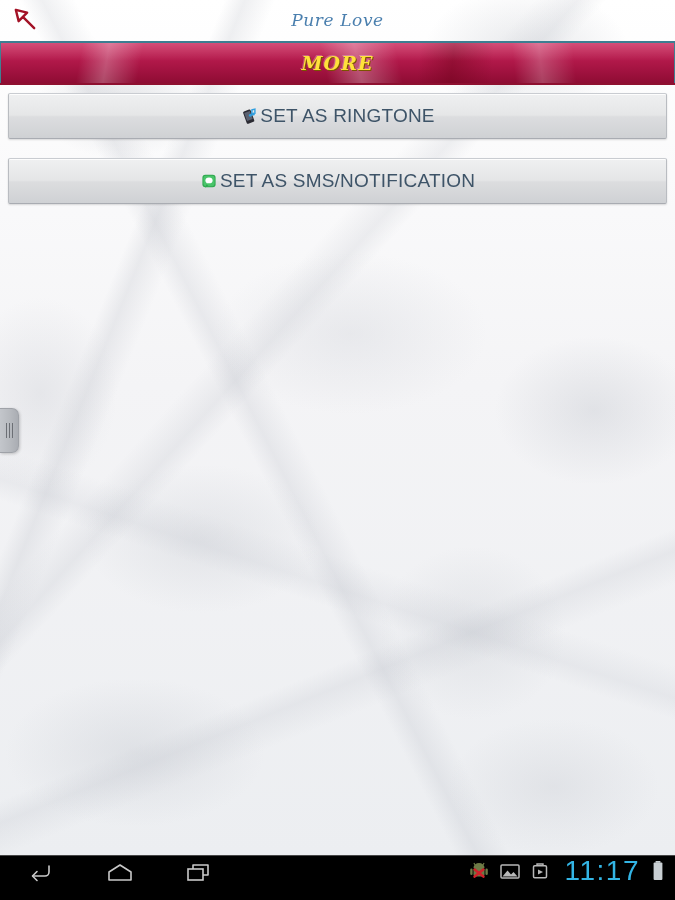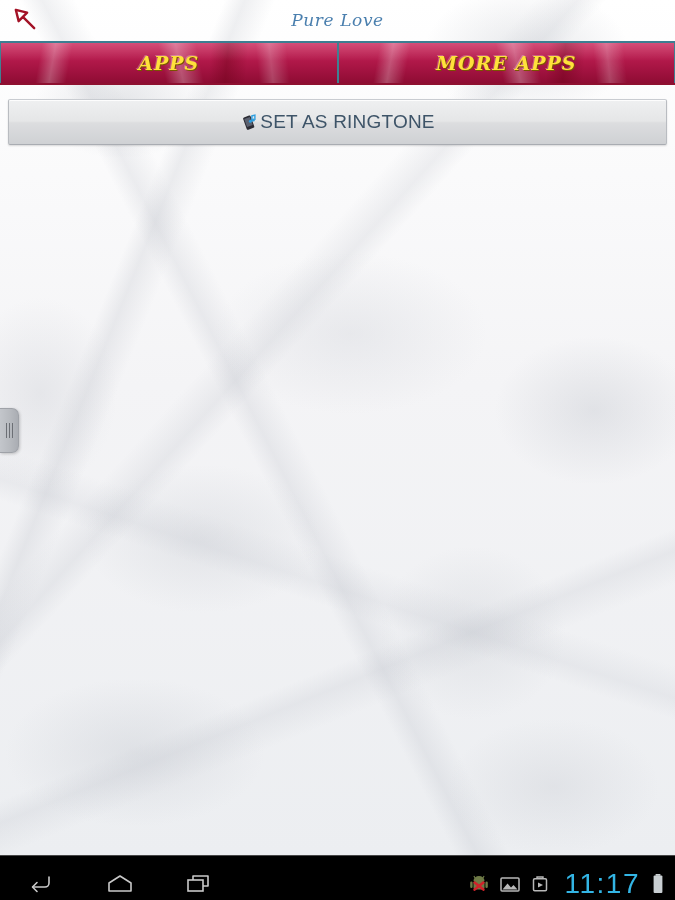--- a/index.html
+++ b/index.html
@@ -126,21 +126,21 @@
   
   .buttons {
     position: absolute;
     left: 0; top: 93px;
     width: 675px;
     z-index: 5;
   }
   .action-btn {
     position: relative;
     height: 46px;
-    margin: 6px 8px 19px 8px;
+    margin: 0 8px 19px 8px;
     display: flex;
     align-items: center;
     justify-content: center;
     cursor: pointer;
     border: 1px solid #b9bcc1;
     border-top-color: #c9ccd1;
     border-bottom-color: #a9acb2;
     border-radius: 2px;
     background: linear-gradient(180deg, #eff0f1 0%, #e5e6e7 48%, #dcdddf 52%, #cfd1d4 100%);
     box-shadow: inset 0 1px 0 rgba(255,255,255,.85), 0 1px 2px rgba(0,0,0,.14);
@@ -191,21 +191,21 @@
     background: #6c6f75;
   }
 
   
   .sysbar {
     position: absolute;
     left: 0; bottom: 0;
     width: 675px; height: 45px;
     background: #000;
     display: flex;
-    align-items: flex-end;
+    align-items: flex-start;
     z-index: 9;
   }
   .sysbar::before {
     content: "";
     position: absolute;
     left: 0; right: 0; top: 0; height: 1px;
     background: rgba(255,255,255,.28);
   }
   .nav-keys {
     display: flex;
@@ -245,24 +245,21 @@
         <g transform="translate(19,17) rotate(135)">
           <path d="M0,-13 L0,3 L6,3 L0,13 L-6,3 L0,3 Z" fill="#ffffff" stroke="#a31226" stroke-width="2.4" stroke-linejoin="round"></path>
         </g>
       </svg>
     </div>
     <div class="app-title">Pure Love</div>
   </div>
 
   <div class="tabbar">
     <div class="tab">
-      <span class="tab-label gold">APPS</span>
-    </div>
-    <div class="tab">
-      <span class="tab-label gold">MORE APPS</span>
+      <span class="tab-label gold">MORE</span>
     </div>
   </div>
 
   <div class="buttons">
 
     <div class="action-btn">
       <div class="btn-inner">
         <span class="btn-icon">
           <svg width="18" height="18" viewBox="0 0 18 18">
             <g transform="rotate(-20 9 9)">
@@ -272,20 +269,34 @@
             <path d="M11.2 2.2 L15.6 1.2 L15.6 7.0 L14.2 7.0 L14.2 3.0 L12.6 3.4 L12.6 8.2 L11.2 8.2 Z" fill="#2f9fe0"></path>
             <circle cx="10.4" cy="8.3" r="1.5" fill="#2f9fe0"></circle>
             <circle cx="13.4" cy="7.1" r="1.5" fill="#2f9fe0"></circle>
           </svg>
         </span>
         <span class="btn-text">SET AS RINGTONE</span>
       </div>
     </div>
 
 
+    <div class="action-btn">
+      <div class="btn-inner">
+        <span class="btn-icon">
+          <svg width="18" height="18" viewBox="0 0 18 18">
+            <rect x="2.4" y="2.8" width="13.2" height="12.4" rx="3" fill="#2fa84f"></rect>
+            <rect x="3.4" y="3.8" width="11.2" height="10.4" rx="2.4" fill="#49c46a"></rect>
+            <path d="M6.2 12.6 L5.2 15.8 L8.4 13.2 Z" fill="#2fa84f"></path>
+            <ellipse cx="9" cy="8.4" rx="3.6" ry="2.9" fill="#ffffff"></ellipse>
+            <path d="M7.6 9.4 L6.6 11.4 L9.0 10.3 Z" fill="#ffffff"></path>
+          </svg>
+        </span>
+        <span class="btn-text">SET AS SMS/NOTIFICATION</span>
+      </div>
+    </div>
 
 
   </div>
 
   <div class="drawer-handle">
     <span class="grip">
         <i></i>
         <i></i>
         <i></i>
       </span>

